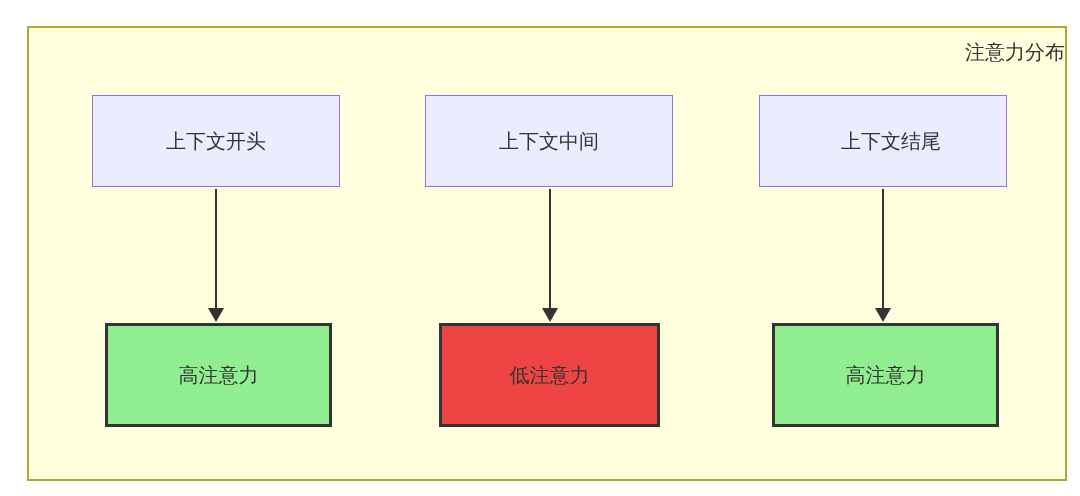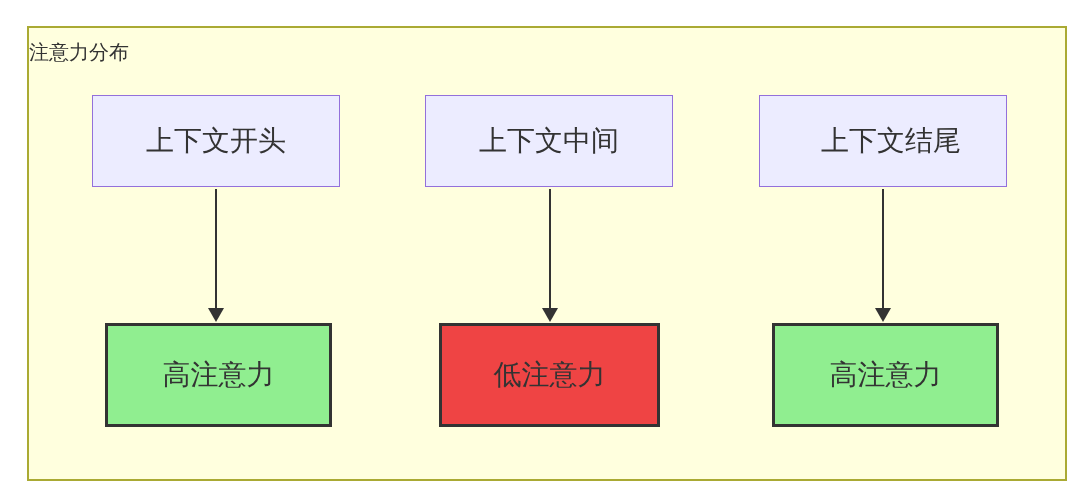--- a/index.html
+++ b/index.html
@@ -17,30 +17,30 @@
   .frame {
     position: absolute;
     left: 27px; top: 26px;
     width: 1040px; height: 455px;
     background: #ffffde;
     border: 2px solid #aaaa33;
   }
   .diagram-title {
     position: absolute;
     top: 11px; left: 0; right: 0;
-    text-align: left;
+    text-align: right;
     font-size: 20px;
     color: #333333;
   }
   .node {
     position: absolute;
     display: flex;
     align-items: center;
     justify-content: center;
-    font-size: 28px;
+    font-size: 20px;
     color: #333333;
     text-align: center;
   }
   .source {
     top: 67px;
     width: 248px; height: 92px;
     background: #ececff;
     border: 1.5px solid #9370db;
   }
   .src-0 { left: 63px; }

